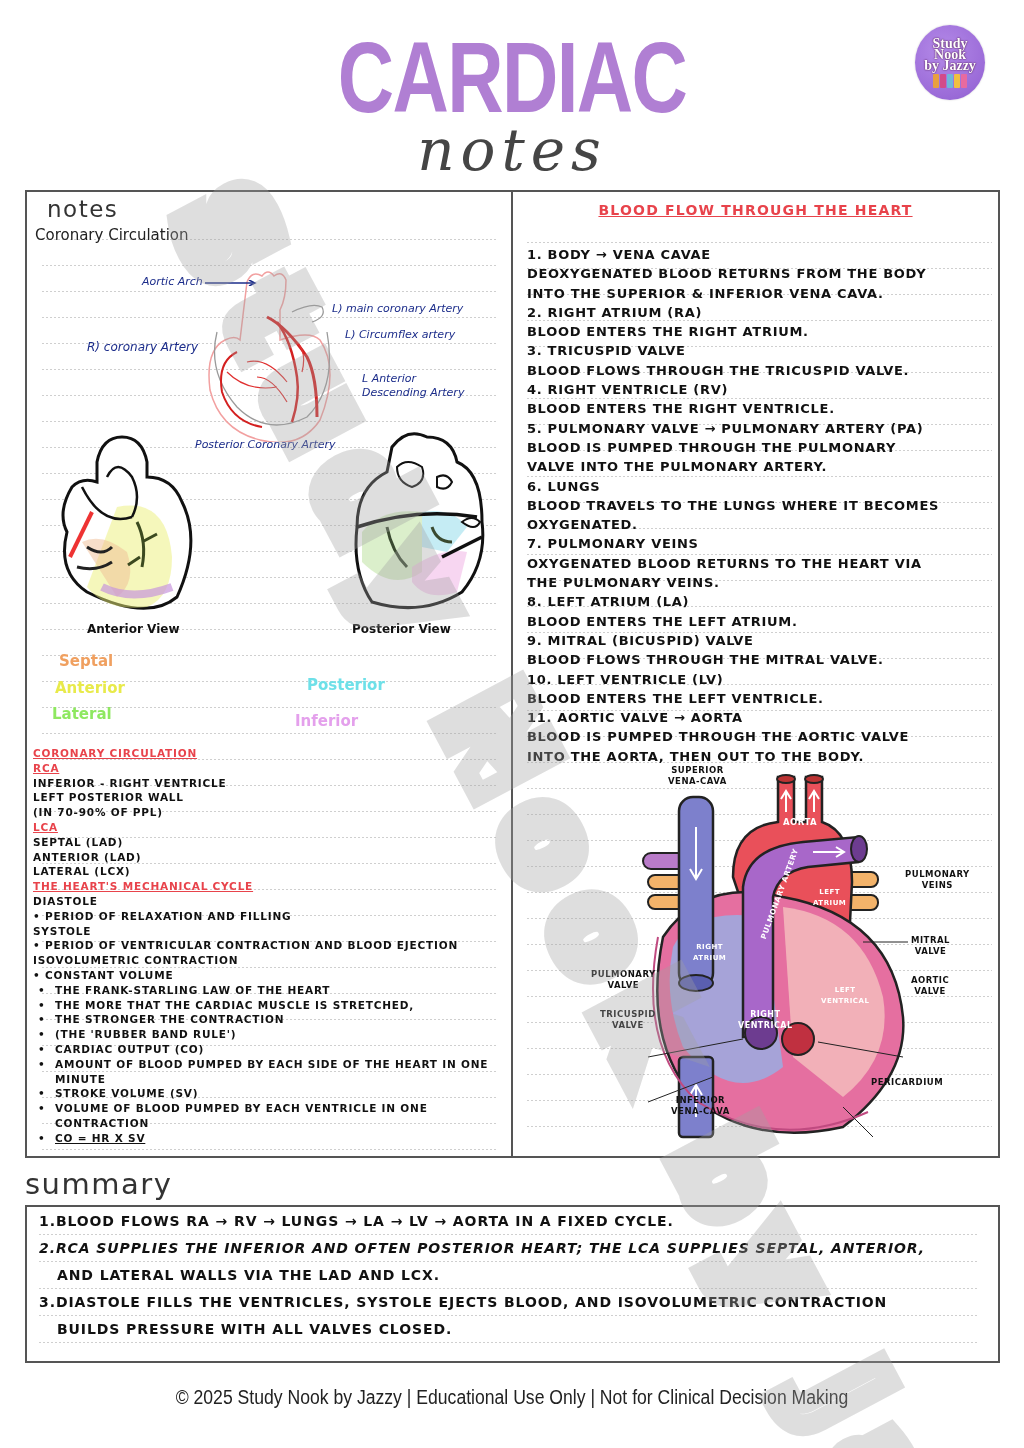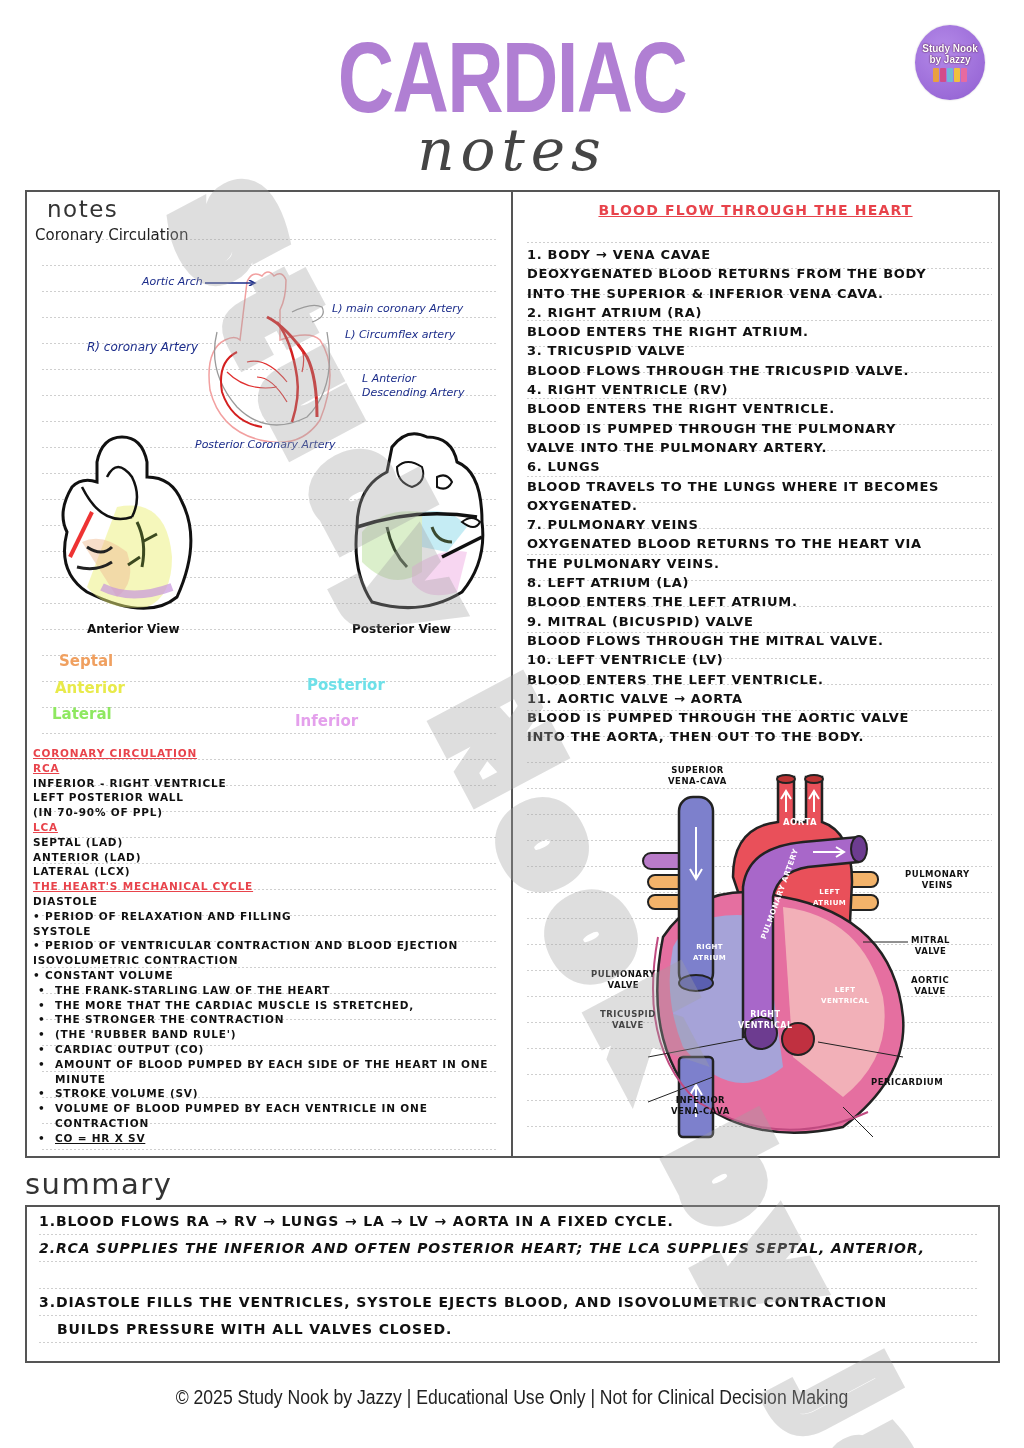--- a/index.html
+++ b/index.html
@@ -17,21 +17,21 @@
     position: absolute; left: 0; width: 1024px; top: 118px;
     text-align: center; font-family: "DejaVu Serif", serif; font-style: italic;
     font-size: 58px; line-height: 64px; color: #454545; letter-spacing: 6px;
   }
   .logo {
     position: absolute; left: 915px; top: 25px; width: 70px; height: 75px;
     border-radius: 50%; background: radial-gradient(circle at 40% 35%, #b48ae8, #9b6bd8 70%, #8a5ccc);
     display: flex; flex-direction: column; align-items: center; justify-content: center;
     box-shadow: 0 0 2px rgba(0,0,0,0.2);
   }
-  .logo-text { font-family: Liberation Sans, sans-serif; font-weight: 700; font-size: 10px; line-height: 11px; color: #fff; text-align: center; text-shadow: 0 0 2px #5a1f5a, 0 0 1px #5a1f5a; }
+  .logo-text { font-family: Liberation Serif, serif; font-weight: 700; font-size: 14px; line-height: 11px; color: #fff; text-align: center; text-shadow: 0 0 2px #5a1f5a, 0 0 1px #5a1f5a; }
   .logo-books { display: flex; gap: 1px; margin-top: 3px; }
   .logo-books span { display: block; width: 6px; height: 14px; border-radius: 1px; }
 
   
   .frame {
     position: absolute; left: 25px; top: 190px; width: 975px; height: 968px;
     border: 2px solid #555;
   }
   .divider { position: absolute; left: 511px; top: 190px; width: 2px; height: 968px; background: #555; }
 
@@ -263,20 +263,21 @@
   <div class="flow hand" id="flow-list">
       <div class="fl">1. BODY → VENA CAVAE</div>
       <div class="fl">DEOXYGENATED BLOOD RETURNS FROM THE BODY</div>
       <div class="fl">INTO THE SUPERIOR &amp; INFERIOR VENA CAVA.</div>
       <div class="fl">2. RIGHT ATRIUM (RA)</div>
       <div class="fl">BLOOD ENTERS THE RIGHT ATRIUM.</div>
       <div class="fl">3. TRICUSPID VALVE</div>
       <div class="fl">BLOOD FLOWS THROUGH THE TRICUSPID VALVE.</div>
       <div class="fl">4. RIGHT VENTRICLE (RV)</div>
       <div class="fl">BLOOD ENTERS THE RIGHT VENTRICLE.</div>
+      <div class="fl">5. PULMONARY VALVE → PULMONARY ARTERY (PA)</div>
       <div class="fl">BLOOD IS PUMPED THROUGH THE PULMONARY</div>
       <div class="fl">VALVE INTO THE PULMONARY ARTERY.</div>
       <div class="fl">6. LUNGS</div>
       <div class="fl">BLOOD TRAVELS TO THE LUNGS WHERE IT BECOMES</div>
       <div class="fl">OXYGENATED.</div>
       <div class="fl">7. PULMONARY VEINS</div>
       <div class="fl">OXYGENATED BLOOD RETURNS TO THE HEART VIA</div>
       <div class="fl">THE PULMONARY VEINS.</div>
       <div class="fl">8. LEFT ATRIUM (LA)</div>
       <div class="fl">BLOOD ENTERS THE LEFT ATRIUM.</div>
@@ -380,20 +381,21 @@
       </div>
   </div>
 </div>
 
 <div class="summary-label">summary</div>
 <div class="summary-box" id="summary-box">
     <div class="summary-line hand" style="top: 6px;"><span class="num">1.</span><span>BLOOD FLOWS RA → RV → LUNGS → LA → LV → AORTA IN A FIXED CYCLE.</span></div>
     <div class="ruleline" style="left: 12px; width: 940px; top: 27px;"></div>
     <div class="summary-line hand" style="top: 33px; font-style: italic;"><span class="num">2.</span><span>RCA SUPPLIES THE INFERIOR AND OFTEN POSTERIOR HEART; THE LCA SUPPLIES SEPTAL, ANTERIOR,</span></div>
     <div class="ruleline" style="left: 12px; width: 940px; top: 54px;"></div>
+    <div class="summary-line hand" style="top: 60px; padding-left: 18px;"><span>AND LATERAL WALLS VIA THE LAD AND LCX.</span></div>
     <div class="ruleline" style="left: 12px; width: 940px; top: 81px;"></div>
     <div class="summary-line hand" style="top: 87px;"><span class="num">3.</span><span>DIASTOLE FILLS THE VENTRICLES, SYSTOLE EJECTS BLOOD, AND ISOVOLUMETRIC CONTRACTION</span></div>
     <div class="ruleline" style="left: 12px; width: 940px; top: 108px;"></div>
     <div class="summary-line hand" style="top: 114px; padding-left: 18px;"><span>BUILDS PRESSURE WITH ALL VALVES CLOSED.</span></div>
     <div class="ruleline" style="left: 12px; width: 940px; top: 135px;"></div>
   </div>
 
 <div class="footer">© 2025 Study Nook by Jazzy | Educational Use Only | Not for Clinical Decision Making</div>
 
 <svg class="watermark" viewBox="0 0 1024 1448">

